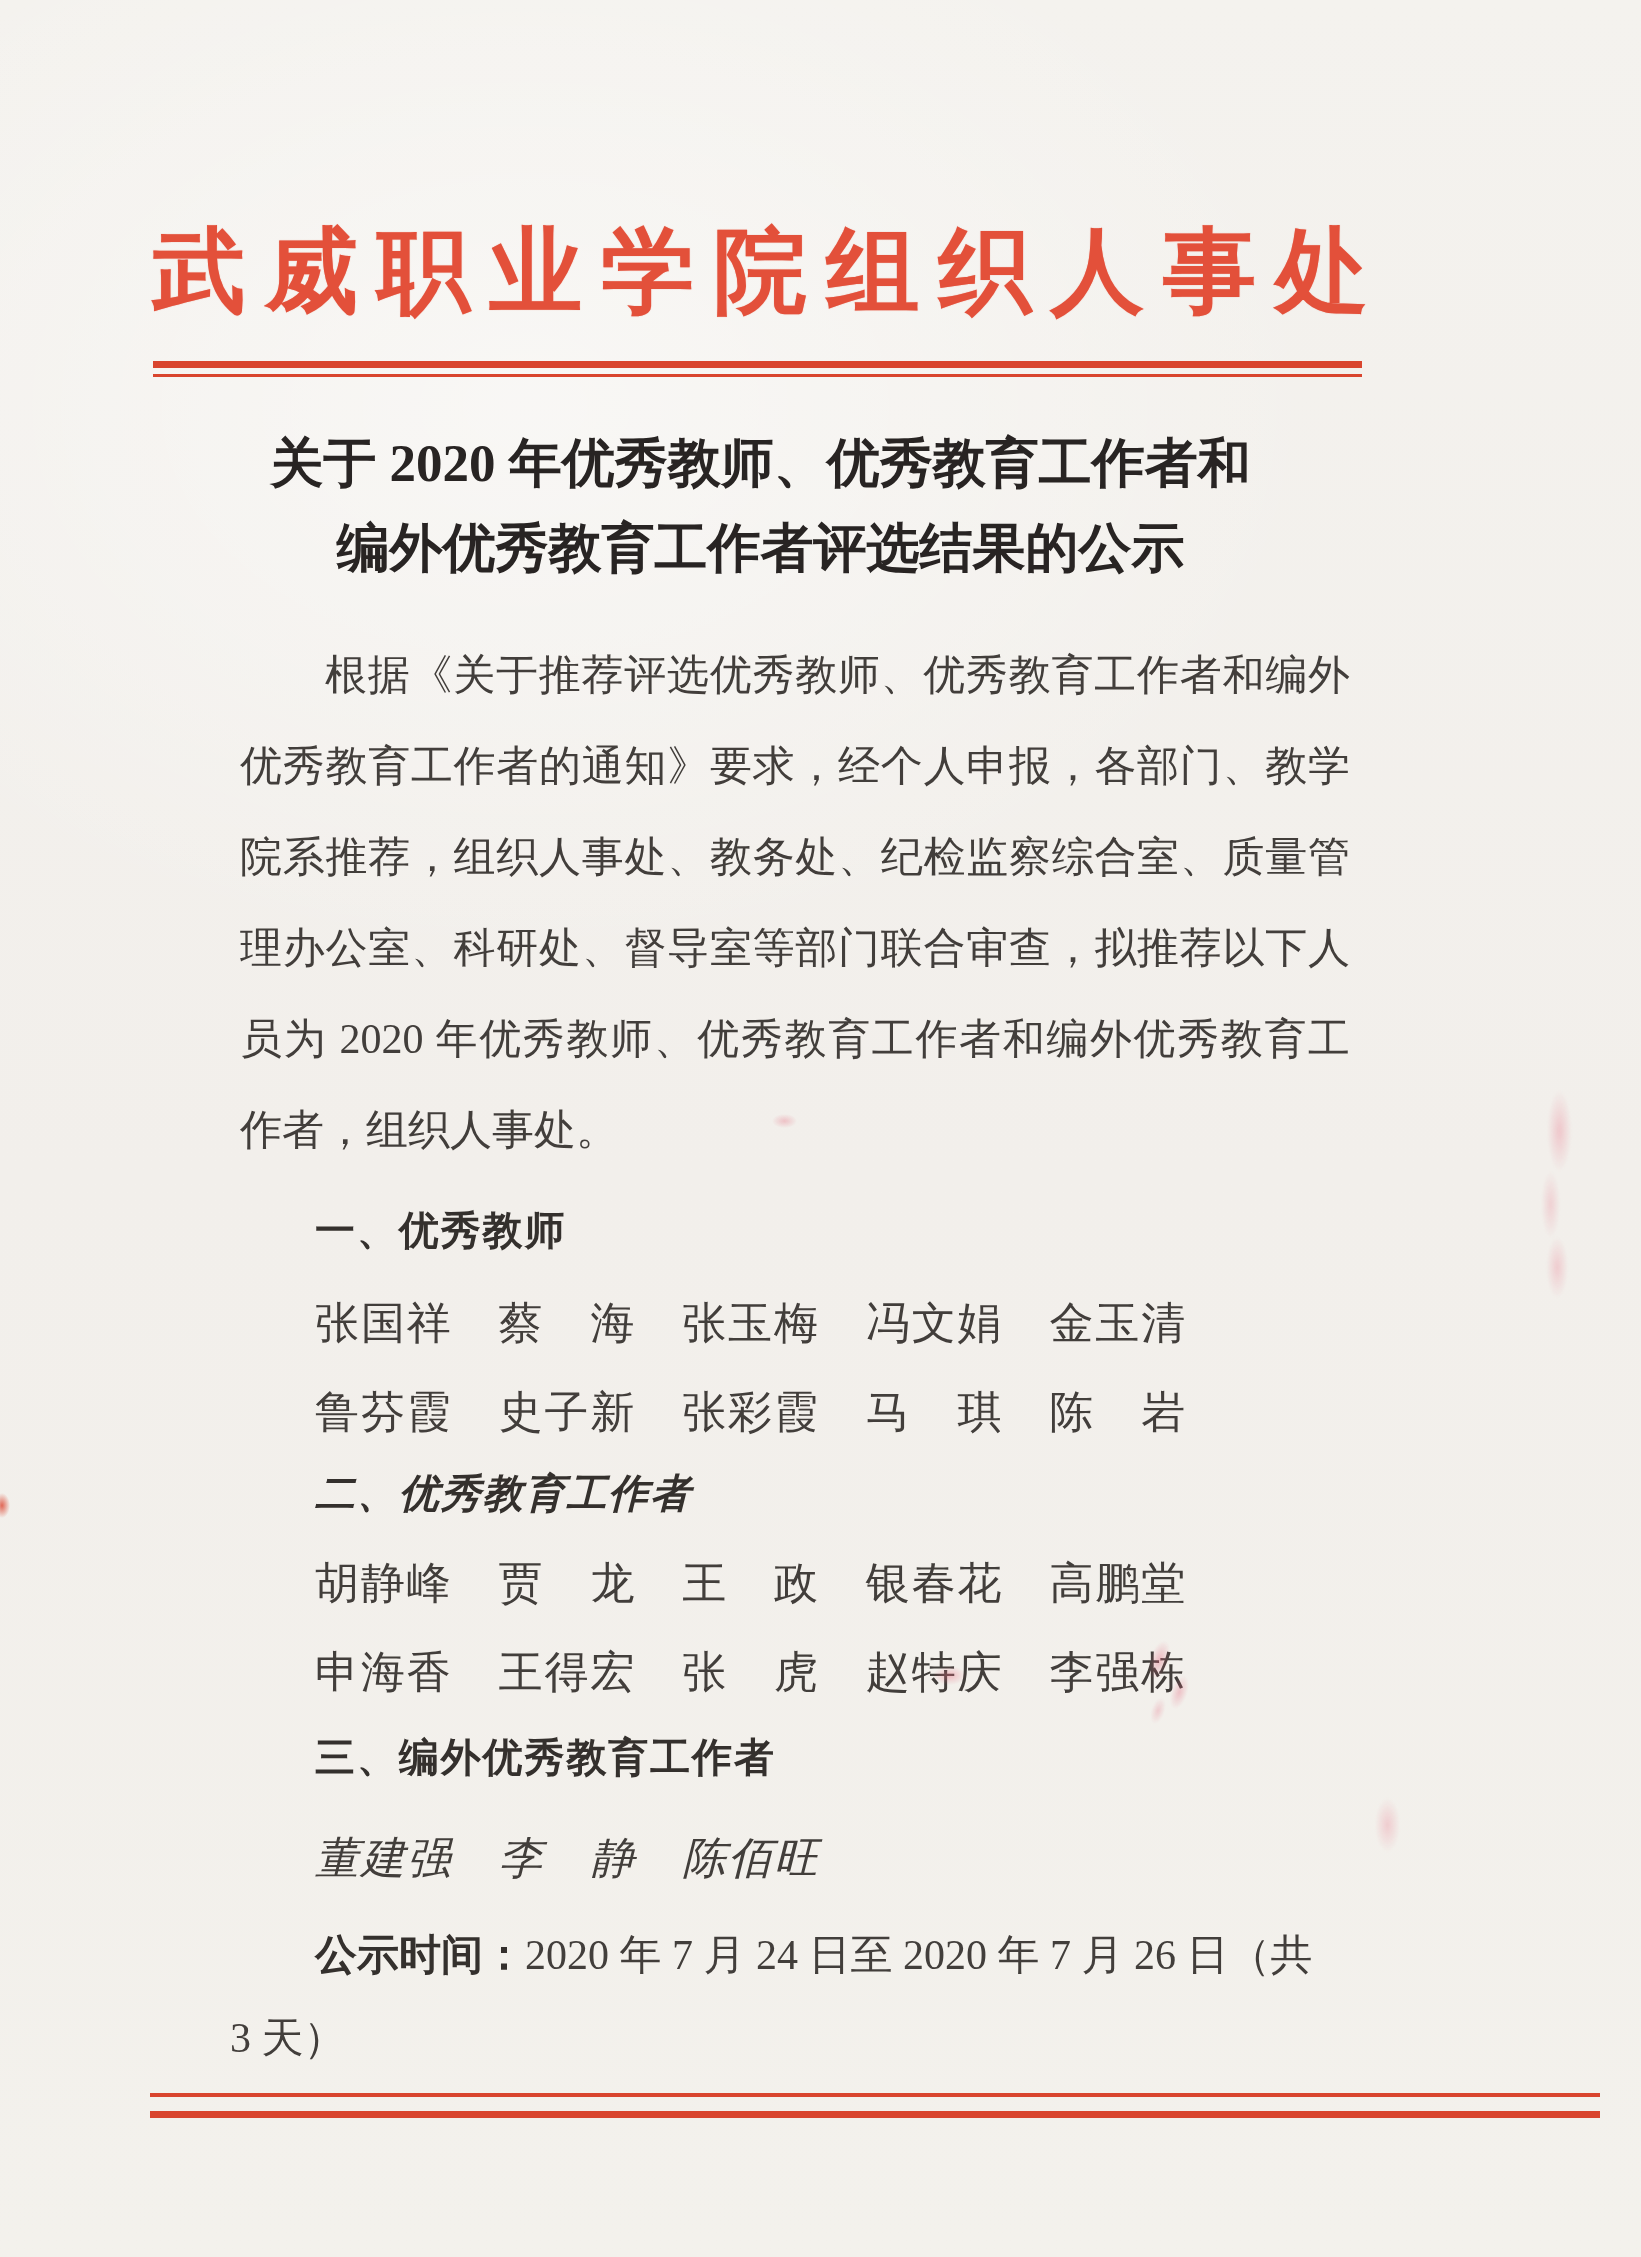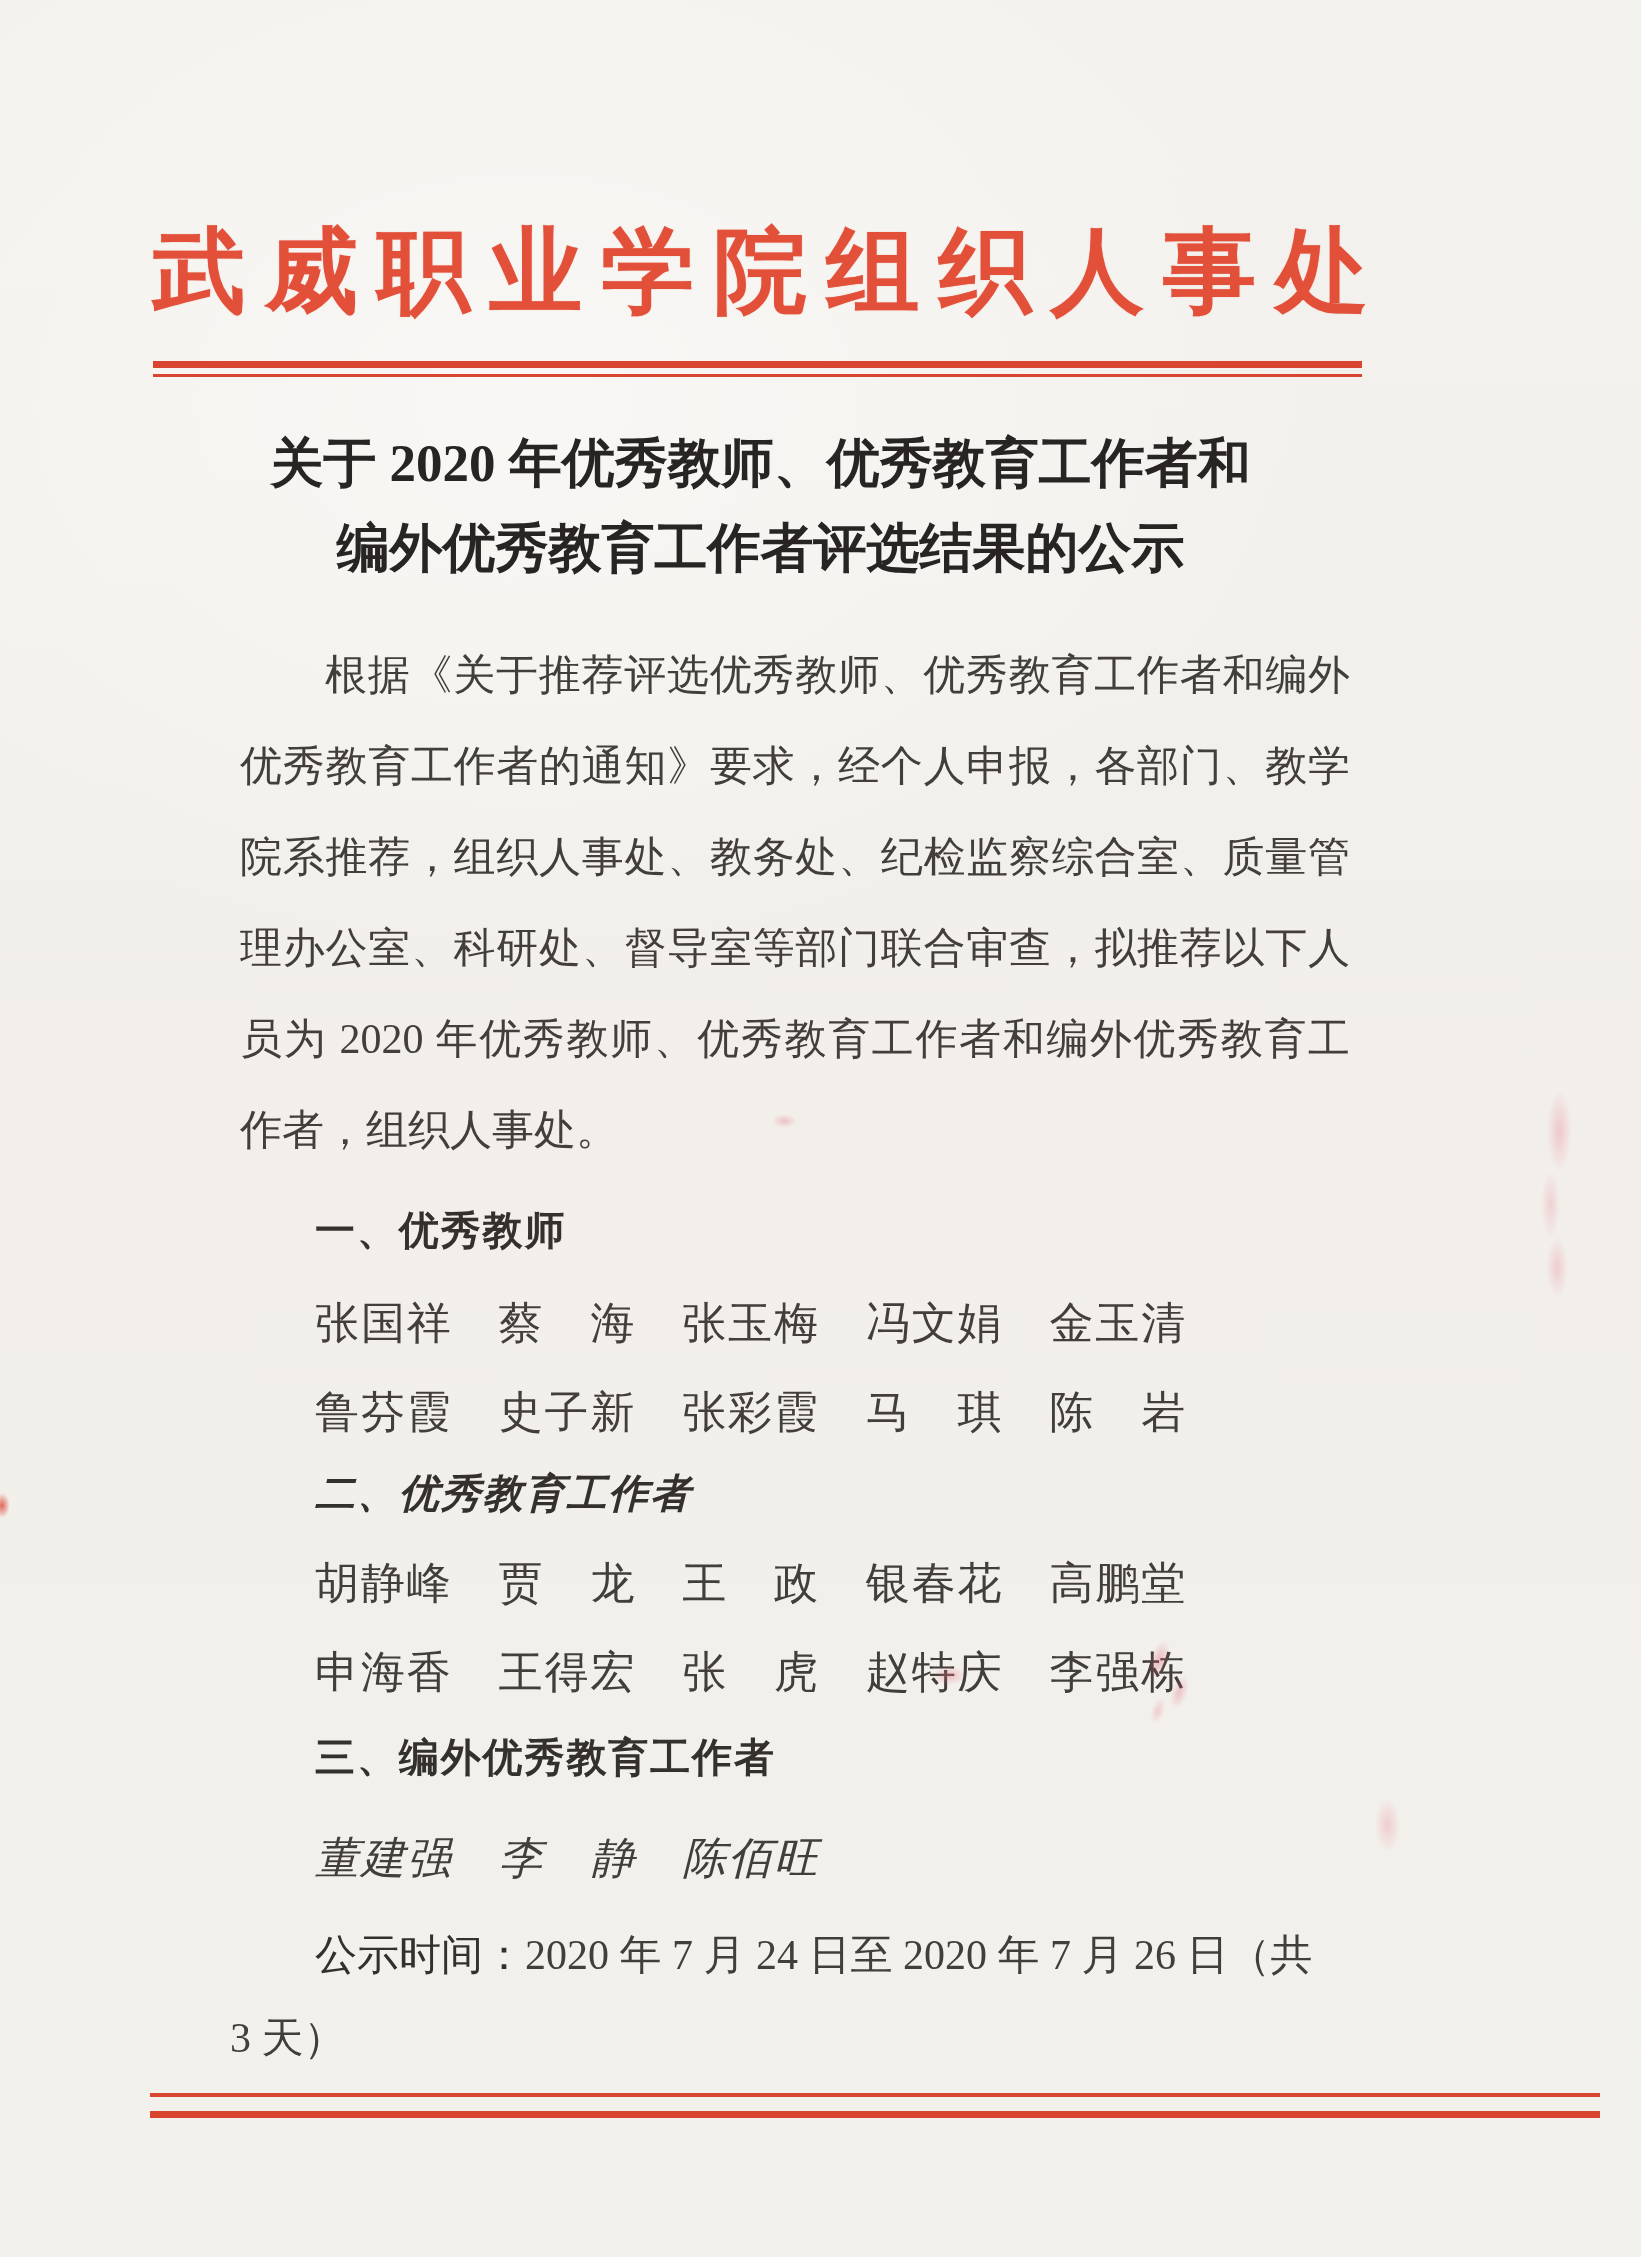--- a/index.html
+++ b/index.html
@@ -57,21 +57,21 @@
     white-space:nowrap;letter-spacing:1.9px;
   }
   .h1{top:1203px;} .r1{top:1294px;} .r2{top:1383px;}
   .h2{top:1466px;font-style:italic;} .r3{top:1554px;font-family:Liberation Serif, serif;} .r4{top:1643px;}
   .h3{top:1730px;} .r5{top:1829px;font-style:italic;}
 
   .notice-period{
     left:315px;top:1927px;
     font-size:42px;color:#423e3b;white-space:nowrap;
   }
-  .notice-period b{font-weight:normal;color:#34302d;}
+  .notice-period b{font-weight:bold;color:#34302d;}
   .continuation{
     left:230px;top:2010px;
     font-size:42px;color:#423e3b;white-space:nowrap;
   }
 
   .rule-bottom-thin{left:150px;top:2093px;width:1450px;height:3.9px;}
   .rule-bottom-thick{left:150px;top:2111px;width:1450px;height:6.8px;}
 
   
   .stain{pointer-events:none;}

